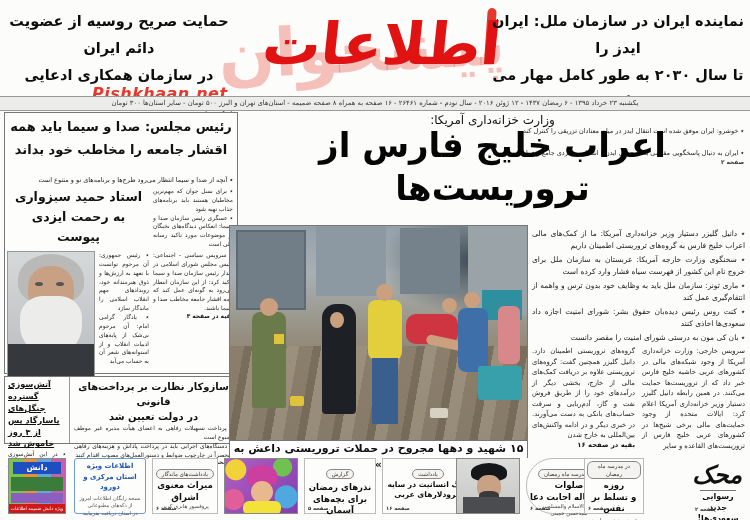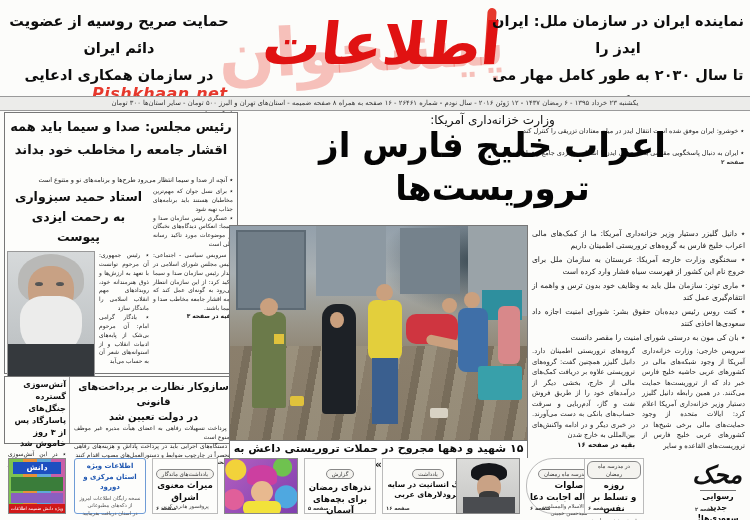--- a/index.html
+++ b/index.html
@@ -131,21 +131,21 @@
 
   <div class="abs box" style="left:4px;top:376px;width:234px;height:68px;display:flex;">
     <div style="flex:1;padding:2px 4px;border-left:1px solid #999;">
       <div style="font-size:10px;font-weight:bold;text-align:center;line-height:1.5;">سازوکار نظارت بر پرداخت‌های قانونی</div>
       <div style="font-size:10px;font-weight:bold;text-align:center;line-height:1.5;">در دولت تعیین شد</div>
       <div class="qt">پرداخت تسهیلات رفاهی به اعضای هیأت مدیره غیر موظف ممنوع است</div>
       <div class="qt">دستگاه‌های اجرایی باید در پرداخت پاداش و هزینه‌های رفاهی منحصراً در چارچوب ضوابط و دستورالعمل‌های مصوب اقدام کنند</div>
       <div class="pref">صفحه ۱</div>
     </div>
     <div style="width:58px;flex:0 0 auto;padding:2px 3px;">
-      <div style="font-size:8.2px;font-weight:bold;text-align:right;line-height:1.45;">آتش‌سوزی گسترده جنگل‌های پاسارگاد پس از ۳ روز خاموش شد</div>
+      <div style="font-size:8.2px;font-weight:bold;text-align:left;line-height:1.45;text-decoration:underline;">آتش‌سوزی گسترده جنگل‌های پاسارگاد پس از ۳ روز خاموش شد</div>
       <div class="qt">در این آتش‌سوزی ۱۰۰۰ هکتار جنگل و مراتع آسیب دید</div>
       <div class="pref">صفحه ۱۲</div>
     </div>
   </div>
 
   <div class="abs photobox" style="left:229px;top:225px;width:299px;height:233px;">
     <div class="photoart" style="width:297px;height:214px;">
       <div class="shape" style="left:150px;top:-20px;width:190px;height:110px;background:radial-gradient(closest-side,rgba(42,58,68,.85),rgba(42,58,68,0));"></div>
       <div class="shape" style="left:6px;top:4px;width:70px;height:80px;background:#717e88;box-shadow:inset 0 0 0 2px #5d6a74;"></div>
       <div class="shape" style="left:86px;top:0;width:70px;height:70px;background:#8d99a2;"></div>

